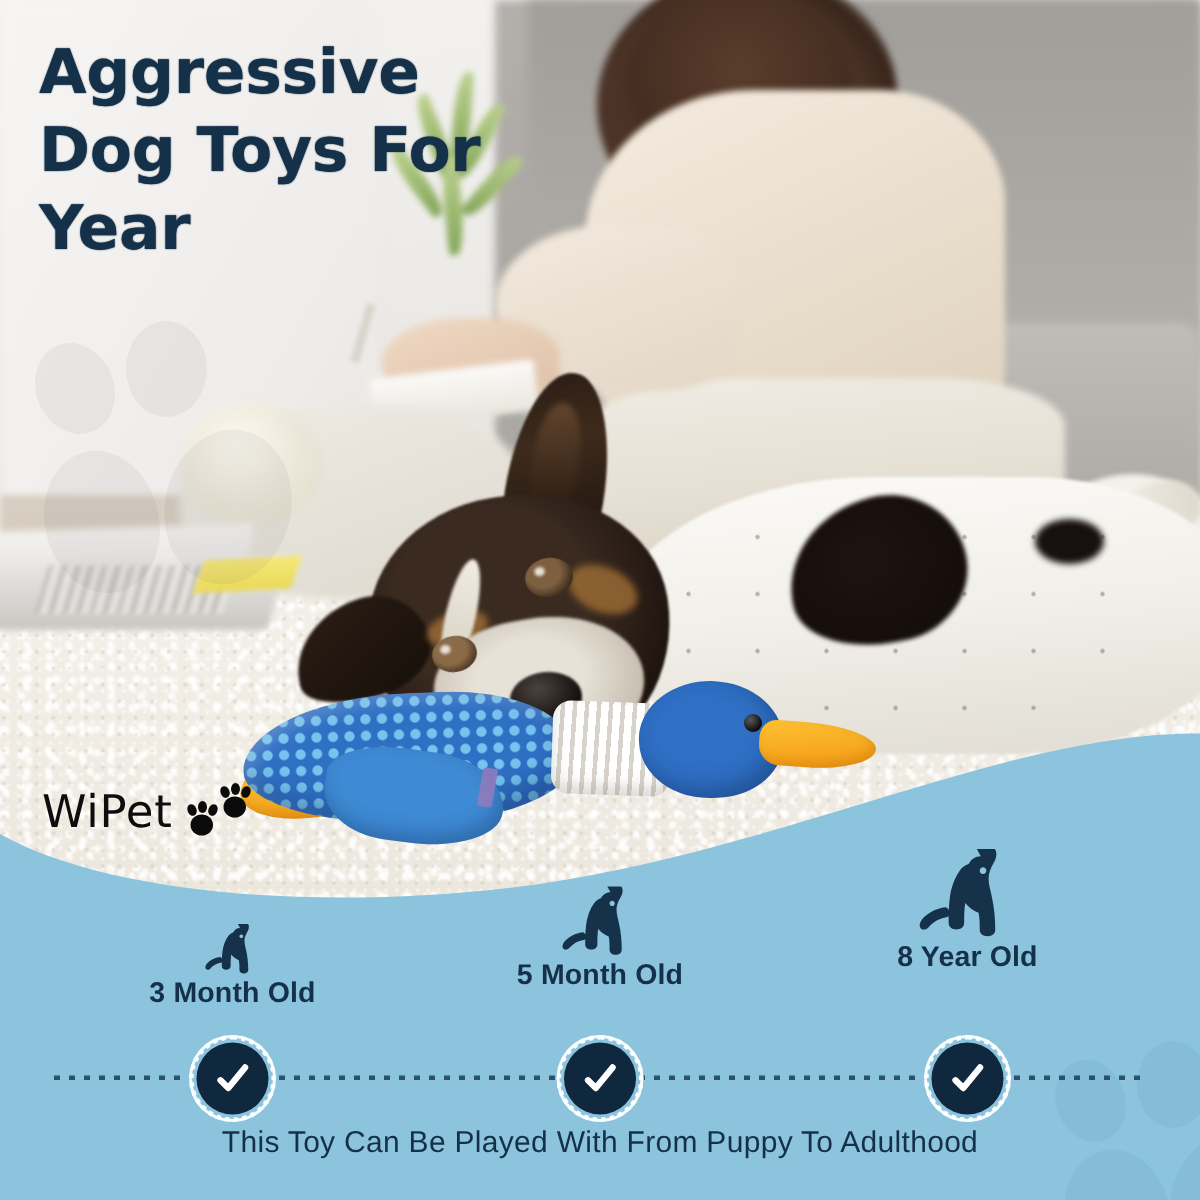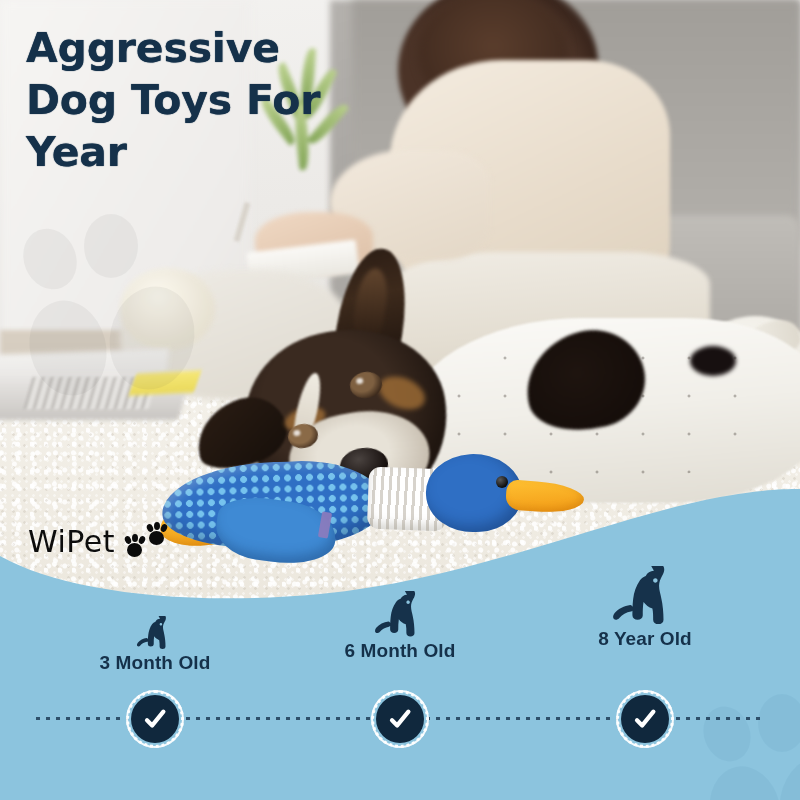--- a/index.html
+++ b/index.html
@@ -512,21 +512,21 @@
         </div>
         <div class="age-label">3 Month Old</div>
       </div>
 
       <div class="age-col" style="left:280px;top:-6px">
         <div class="age-icon">
           <svg width="58" height="47" viewBox="0 0 100 80">
             <path fill="#16324b" d="M62 6c-5 0-9 3-11 7-3 1-6 3-8 6-5 7-8 16-9 25-1 8-1 16-1 22 0 4 3 6 7 6s7-2 7-6c0-6 0-12 1-18 3 4 7 7 12 9 1 5 1 10 1 15 0 4 3 6 7 6s7-2 7-6c0-10-1-20-3-29-1-6-3-11-3-17 0-5 2-9 4-13 2-3 3-6 3-9 0-5-4-8-9-8-2 0-3 1-5 2-2-2-4-3-6-3zM64 16c1.5 0 3 1.2 3 3s-1.5 3-3 3-3-1.2-3-3 1.5-3 3-3zM30 52c-8 1-16 5-21 11-2 3-3 6-1 8 2 2 5 1 7-1 4-5 10-8 16-9 2 0 3-2 3-4s-2-5-4-5z"></path>
           </svg>
         </div>
-        <div class="age-label">6 Month Old</div>
+        <div class="age-label">5 Month Old</div>
       </div>
 
       <div class="age-col" style="left:525px;top:-18px">
         <div class="age-icon">
           <svg width="74" height="60" viewBox="0 0 100 80">
             <path fill="#16324b" d="M62 6c-5 0-9 3-11 7-3 1-6 3-8 6-5 7-8 16-9 25-1 8-1 16-1 22 0 4 3 6 7 6s7-2 7-6c0-6 0-12 1-18 3 4 7 7 12 9 1 5 1 10 1 15 0 4 3 6 7 6s7-2 7-6c0-10-1-20-3-29-1-6-3-11-3-17 0-5 2-9 4-13 2-3 3-6 3-9 0-5-4-8-9-8-2 0-3 1-5 2-2-2-4-3-6-3zM64 16c1.5 0 3 1.2 3 3s-1.5 3-3 3-3-1.2-3-3 1.5-3 3-3zM30 52c-8 1-16 5-21 11-2 3-3 6-1 8 2 2 5 1 7-1 4-5 10-8 16-9 2 0 3-2 3-4s-2-5-4-5z"></path>
           </svg>
         </div>
         <div class="age-label">8 Year Old</div>
       </div>
@@ -547,15 +547,16 @@
         </svg>
       </div>
 
       <div class="badge" style="left:621px">
         <svg class="tick" viewBox="0 0 24 24">
           <path d="M4 13.2 L9.2 18.4 L20.4 4.6" fill="none" stroke="#ffffff" stroke-width="4.2" stroke-linecap="round" stroke-linejoin="round"></path>
         </svg>
       </div>
     </div>
 
+    <div class="footer-note">This Toy Can Be Played With From Puppy To Adulthood</div>
   </div>
 
 </div>
 
 </body></html>

